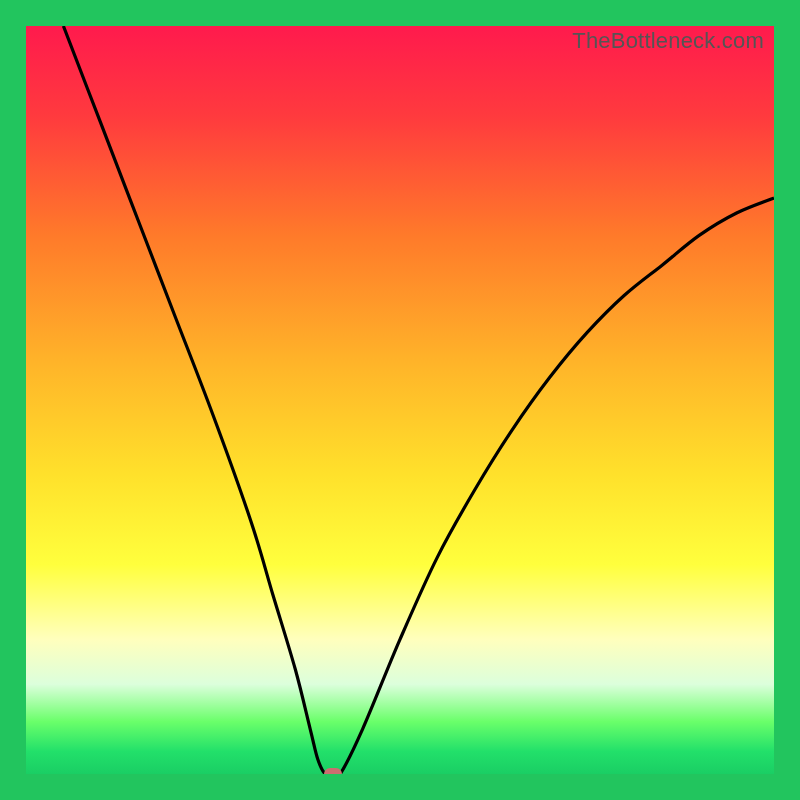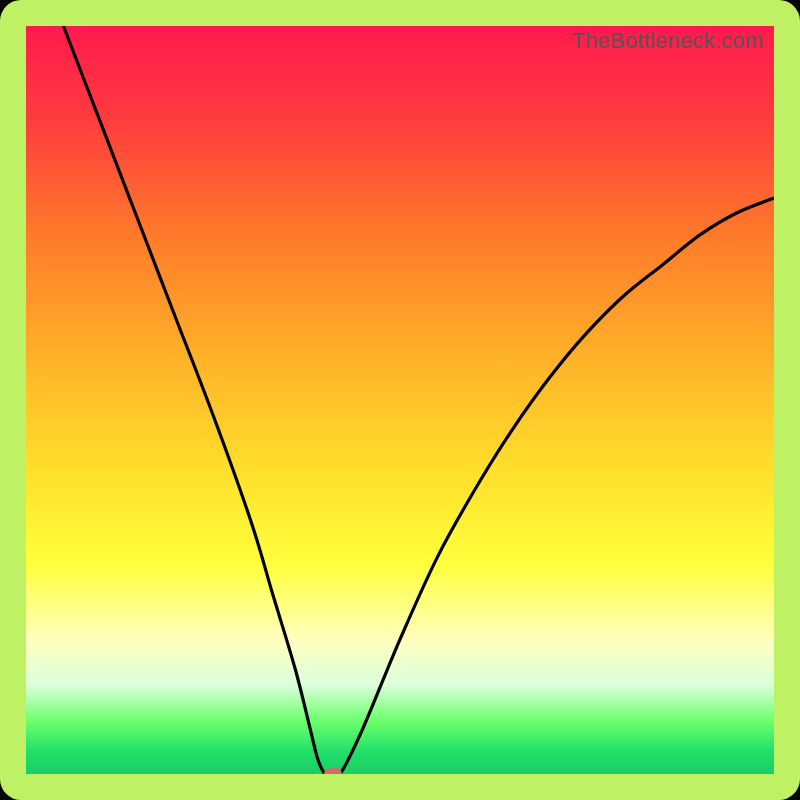--- a/index.html
+++ b/index.html
@@ -7,22 +7,21 @@
     padding: 0;
     width: 800px;
     height: 800px;
     background: #000;
     overflow: hidden;
     font-family: Arial, Helvetica, sans-serif;
   }
   .frame {
     position: absolute;
     inset: 0;
-    background: #bef264;
-    border-radius: 21px;
+    background: #22c55e;
   }
   .plot-area {
     position: absolute;
     left: 26px;
     top: 26px;
     width: 748px;
     height: 748px;
     background: linear-gradient(
       to bottom,
       #ff1a4d 0%,

